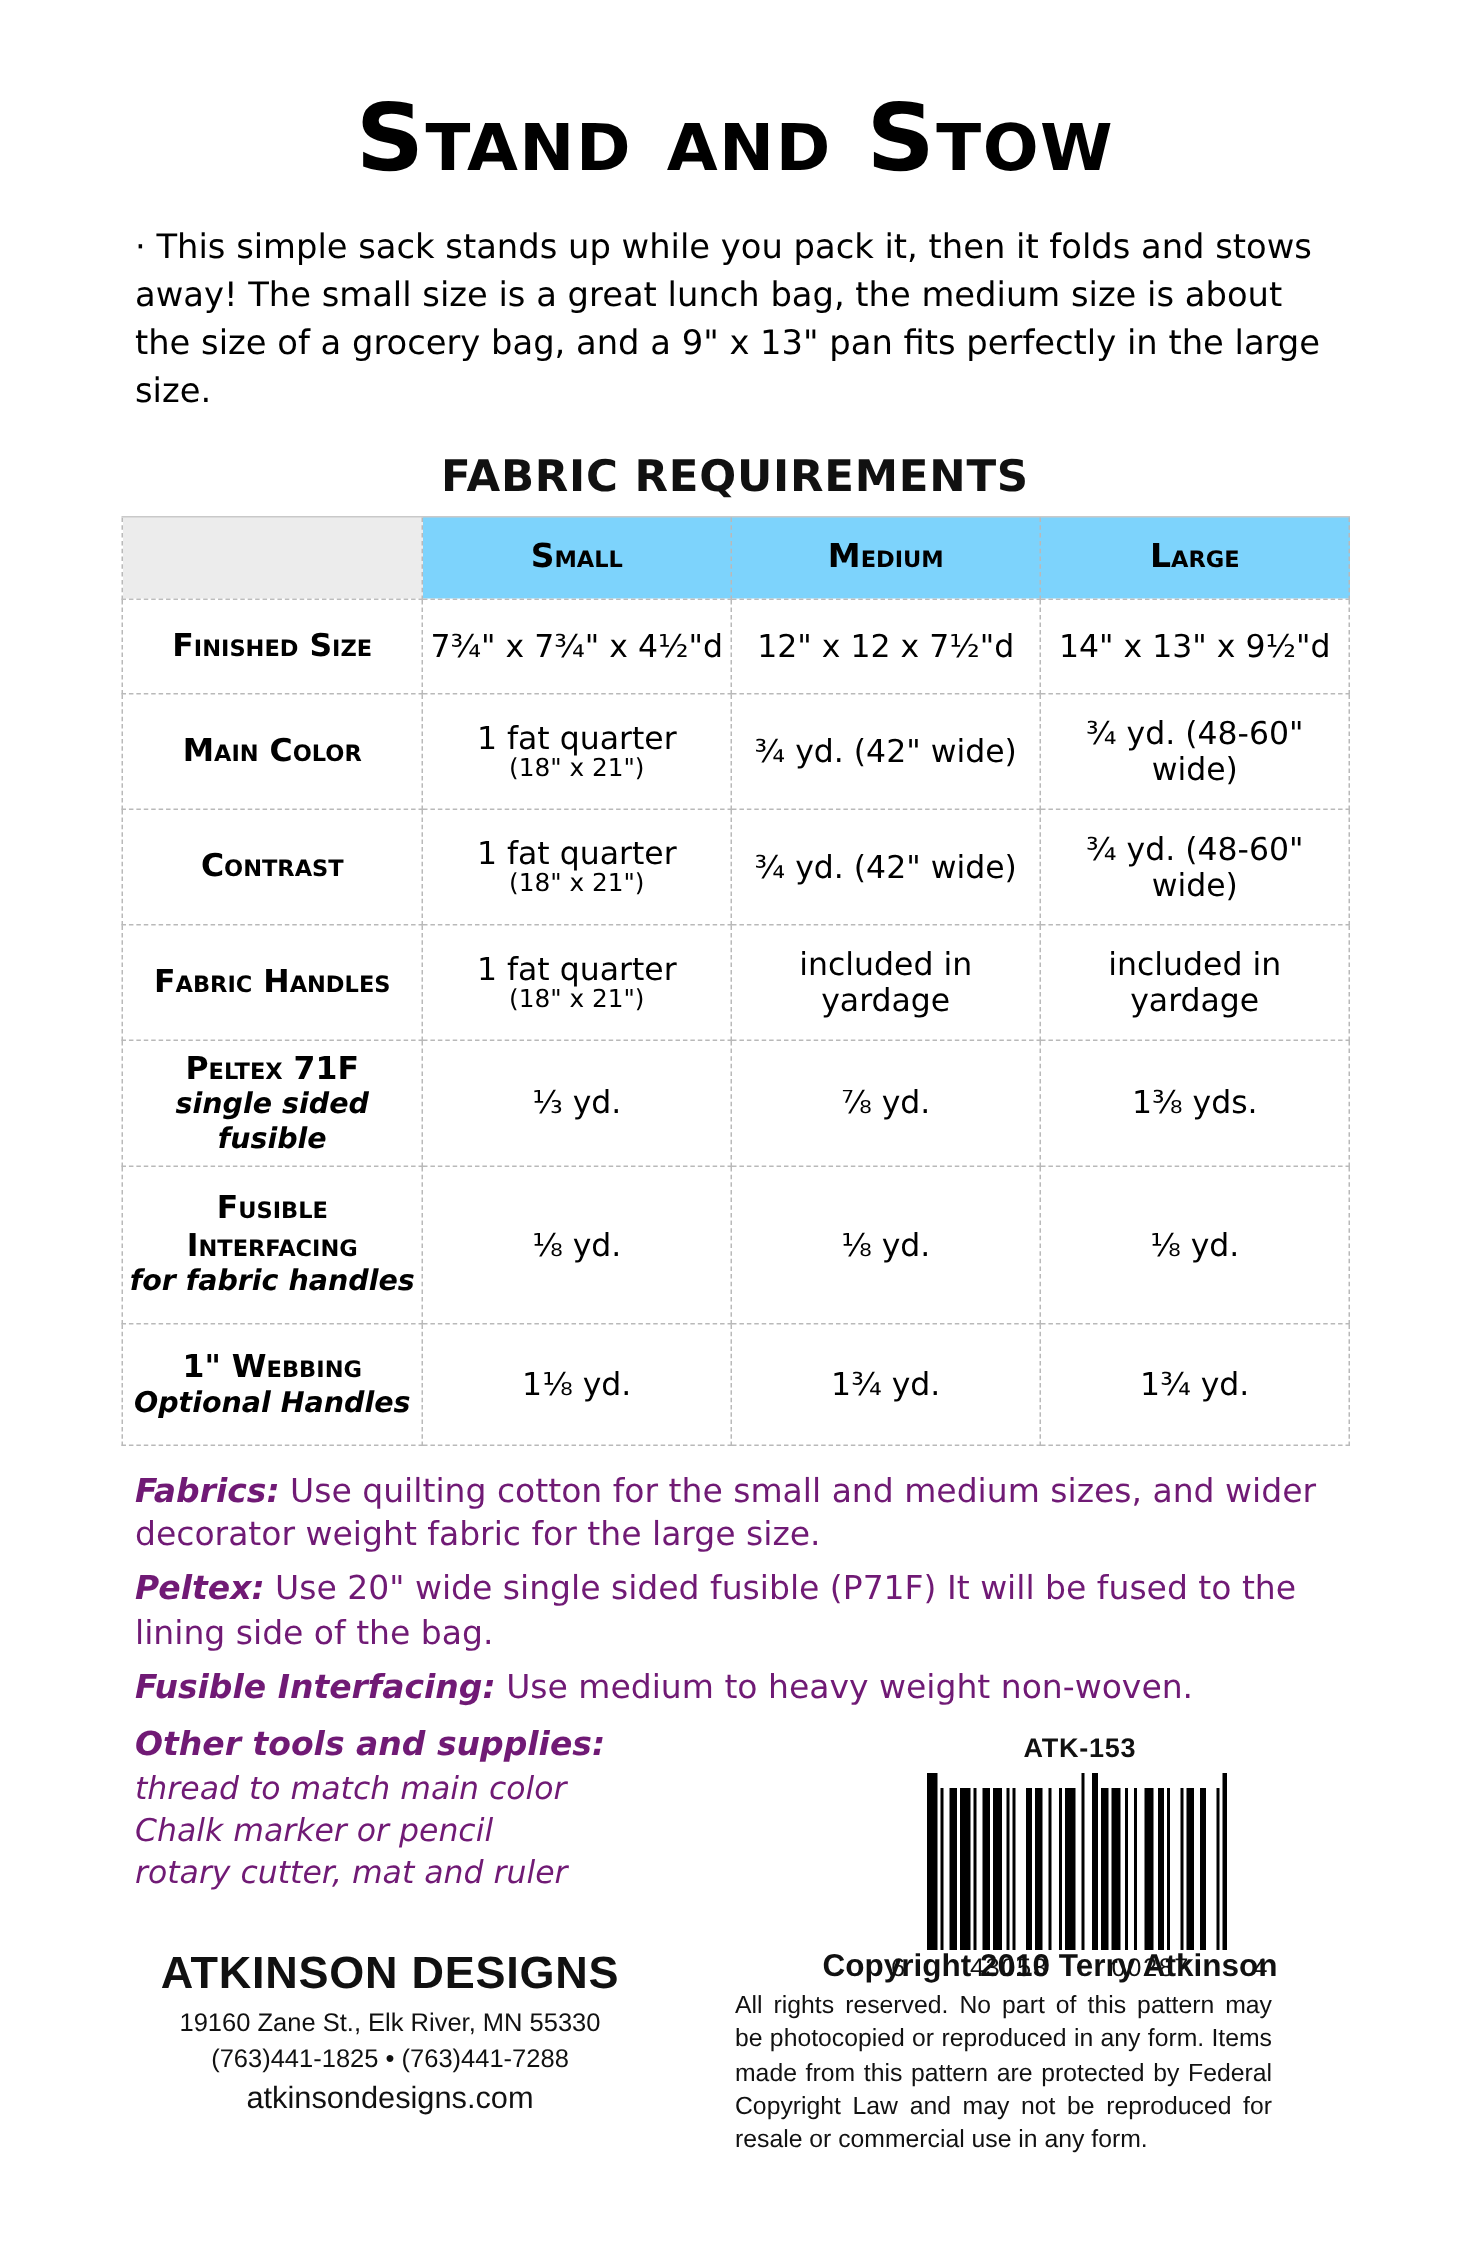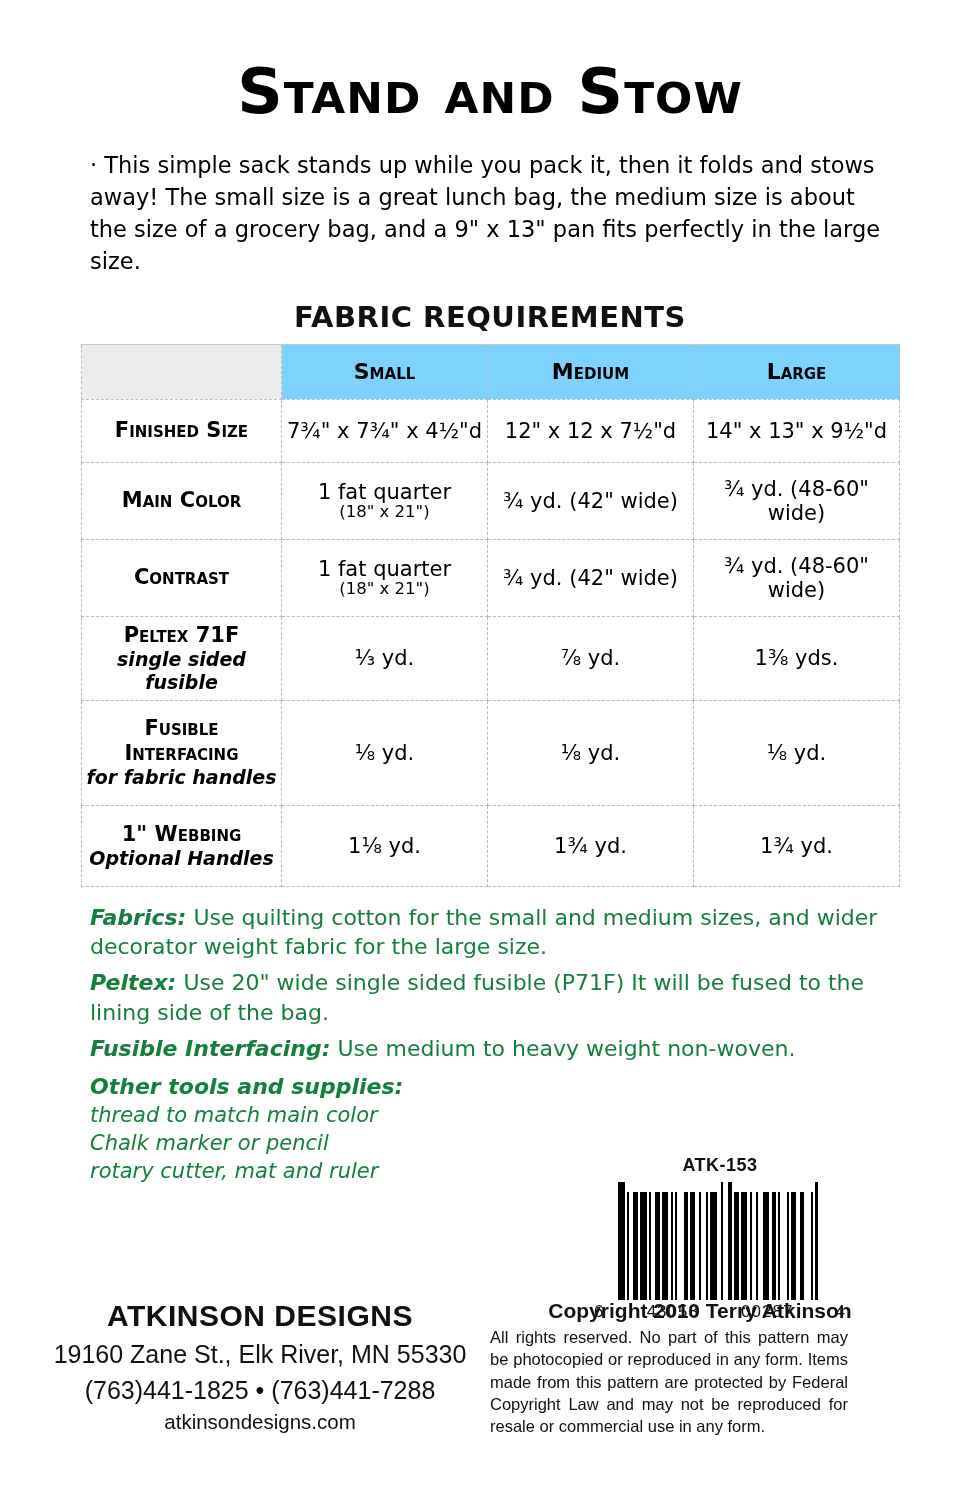--- a/index.html
+++ b/index.html
@@ -119,21 +119,21 @@
   tr.r-interfacing td { height: 92px; }
   tr.r-webbing td { height: 68px; }
 
   
   .notes {
     width: 800px;
     margin: 16px auto 16px auto;
     font-family: "DejaVu Sans", sans-serif;
     font-size: 22px;
     line-height: 1.36;
-    color: #15803d;
+    color: #701a75;
   }
   .notes p {
     margin: 0 0 6px 0;
   }
   .notes .lead {
     font-weight: bold;
     font-style: italic;
   }
   .notes .supplies-title {
     font-weight: bold;
@@ -200,21 +200,21 @@
     padding-left: 30px;
     box-sizing: border-box;
   }
   .brand {
     font-size: 30px;
     font-weight: bold;
     letter-spacing: 0.5px;
     margin-bottom: 4px;
   }
   .addr {
-    font-size: 25px;
+    font-size: 17px;
     line-height: 1.42;
   }
   .site {
     font-size: 20.5px;
     margin-top: 2px;
   }
   .footer-right {
     width: 420px;
     font-family: "Liberation Sans", sans-serif;
   }
@@ -275,20 +275,29 @@
           <td>¾ yd. (48-60" wide)</td>
         </tr>
         <tr class="r-contrast">
           <td class="rowhead">Contrast</td>
           <td>
             <span>1 fat quarter</span>
             <span class="small">(18" x 21")</span>
           </td>
           <td>¾ yd. (42" wide)</td>
           <td>¾ yd. (48-60" wide)</td>
+        </tr>
+        <tr class="r-handles">
+          <td class="rowhead">Fabric Handles</td>
+          <td>
+            <span>1 fat quarter</span>
+            <span class="small">(18" x 21")</span>
+          </td>
+          <td>included in yardage</td>
+          <td>included in yardage</td>
         </tr>
         <tr class="r-peltex">
           <td class="rowhead">
             <span>Peltex 71F</span>
             <span class="sub">single sided fusible</span>
           </td>
           <td>⅓ yd.</td>
           <td>⅞ yd.</td>
           <td>1⅜ yds.</td>
         </tr>

